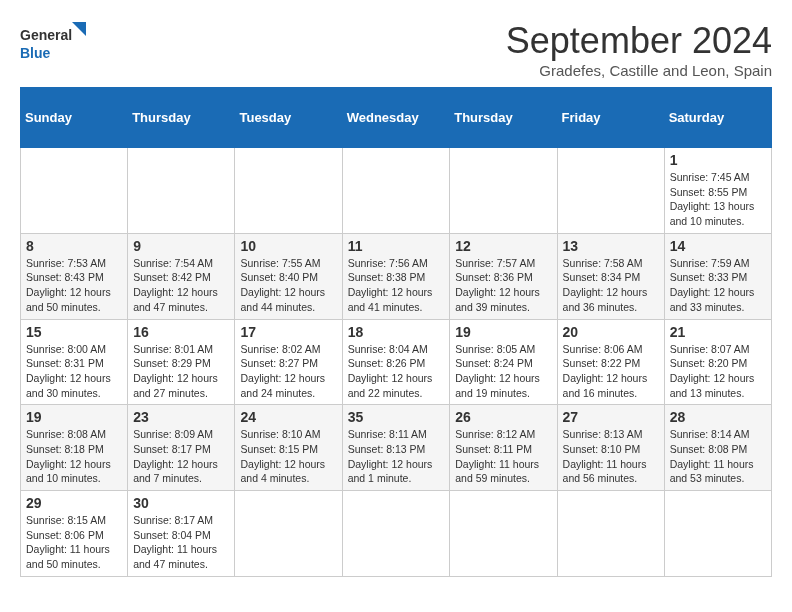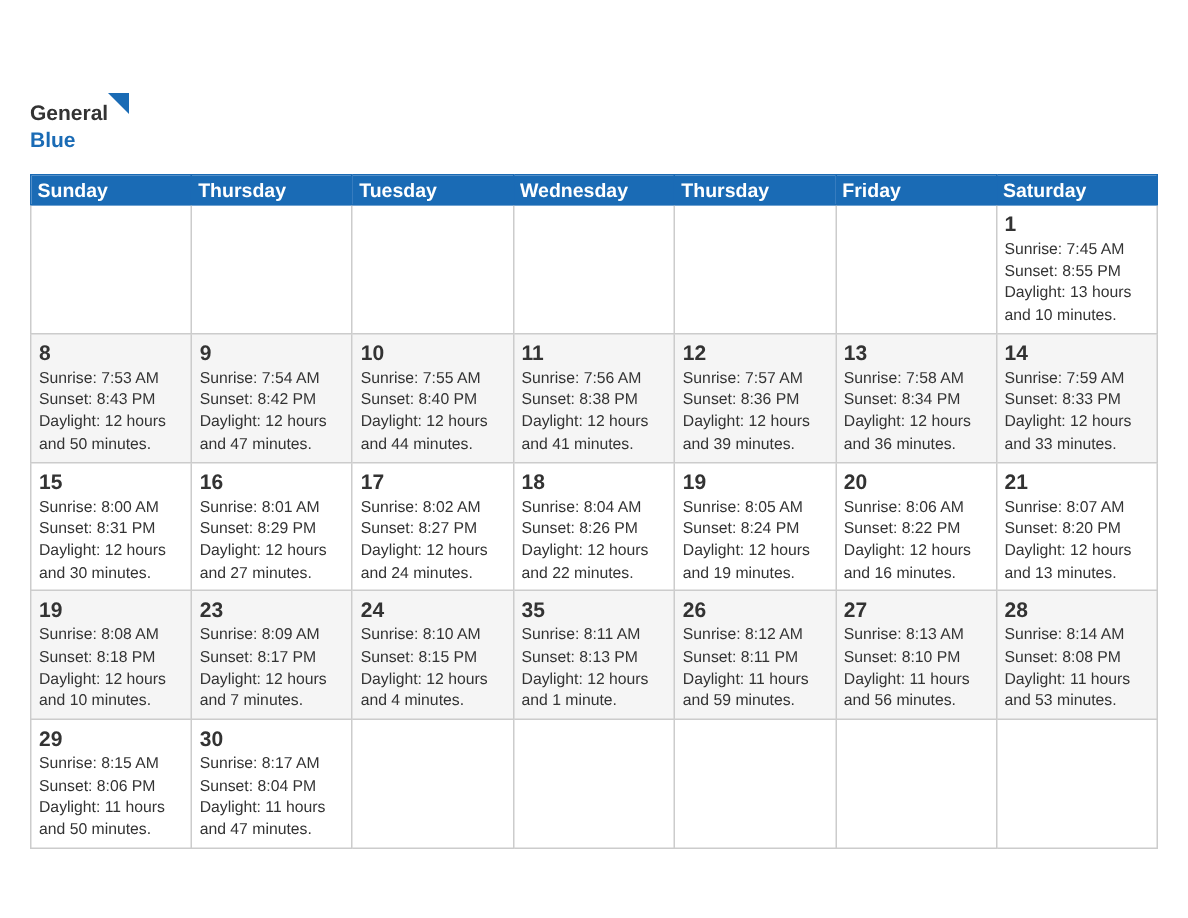--- a/index.html
+++ b/index.html
@@ -13,21 +13,20 @@
     .header-area {
       display: flex;
       align-items: flex-start;
       justify-content: space-between;
       margin-bottom: 8px;
     }
     .logo {
       display: flex;
       align-items: center;
       gap: 6px;
-      margin-top: 40px;
     }
     .title-area {
       text-align: right;
     }
     .month-title {
       font-size: 36px;
       color: #333;
       font-weight: normal;
     }
     .location-title {
@@ -35,21 +34,21 @@
       color: #555;
     }
     table {
       width: 100%;
       border-collapse: collapse;
       font-size: 11px;
     }
     thead tr th {
       background-color: #1a6bb5;
       color: #fff;
-      padding: 2px 4px;
+      padding: 22px 4px;
       text-align: left;
       font-size: 13px;
       font-weight: bold;
       border: 1px solid #1a6bb5;
     }
     tbody tr td {
       border: 1px solid #ccc;
       padding: 4px 5px;
       vertical-align: top;
       width: 108px;
@@ -83,20 +82,24 @@
 <body>
 
 <div class="header-area">
   <div class="logo">
   <svg width="70" height="48" viewBox="0 0 70 48" xmlns="http://www.w3.org/2000/svg">
     <text x="0" y="20" font-size="14" font-weight="bold" fill="#333" font-family="Arial">General</text>
     <text x="0" y="38" font-size="14" font-weight="bold" fill="#1a6bb5" font-family="Arial">Blue</text>
     <polygon points="52,2 66,2 66,16" fill="#1a6bb5"></polygon>
   </svg>
 </div>
+  <div class="title-area">
+    <div class="month-title">September 2024</div>
+    <div class="location-title">Gradefes, Castille and Leon, Spain</div>
+  </div>
 </div>
 
 <table>
   <thead>
     <tr>
     <th>Sunday</th>
         <th>Thursday</th>
         <th>Tuesday</th>
         <th>Wednesday</th>
         <th>Thursday</th>

